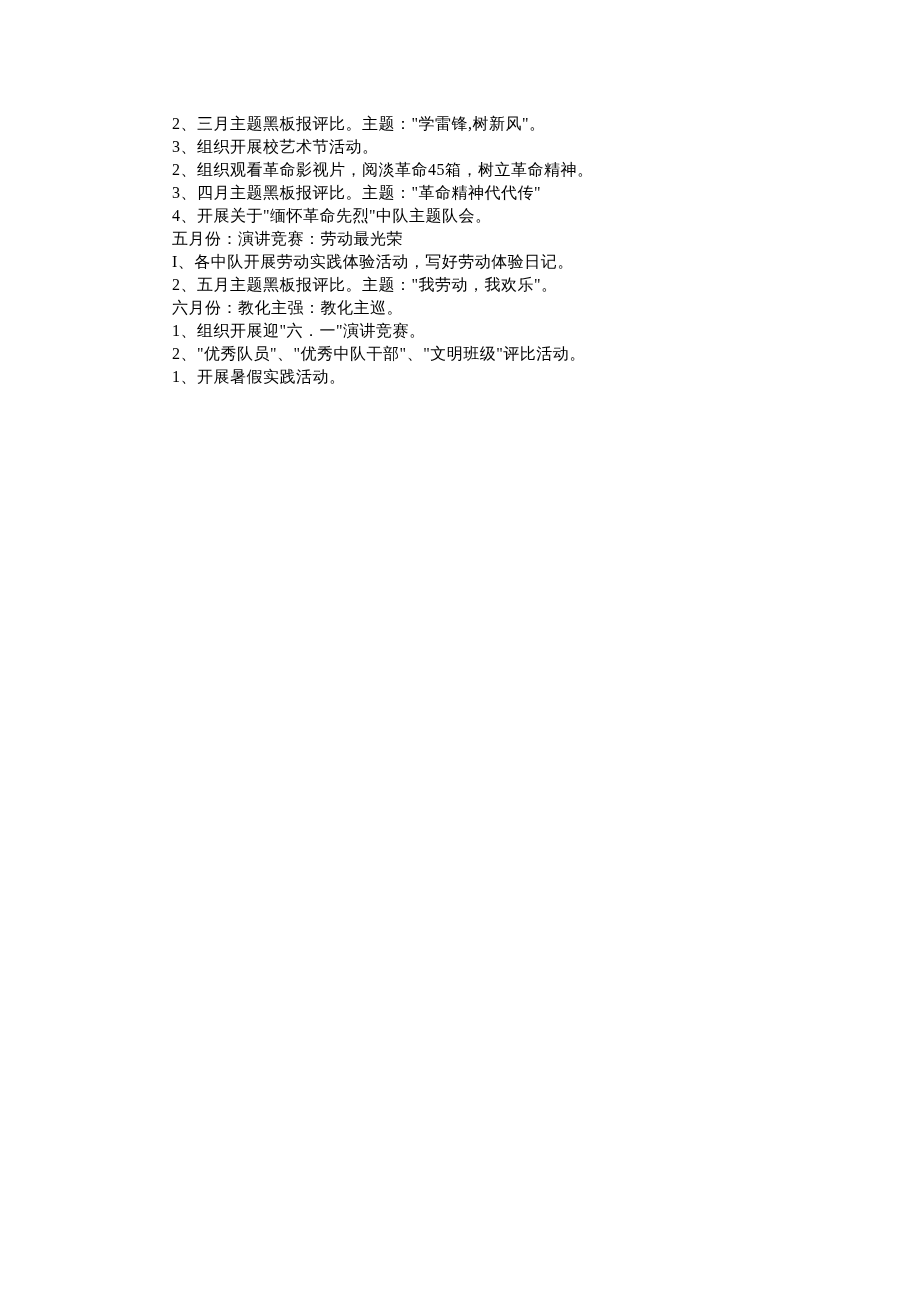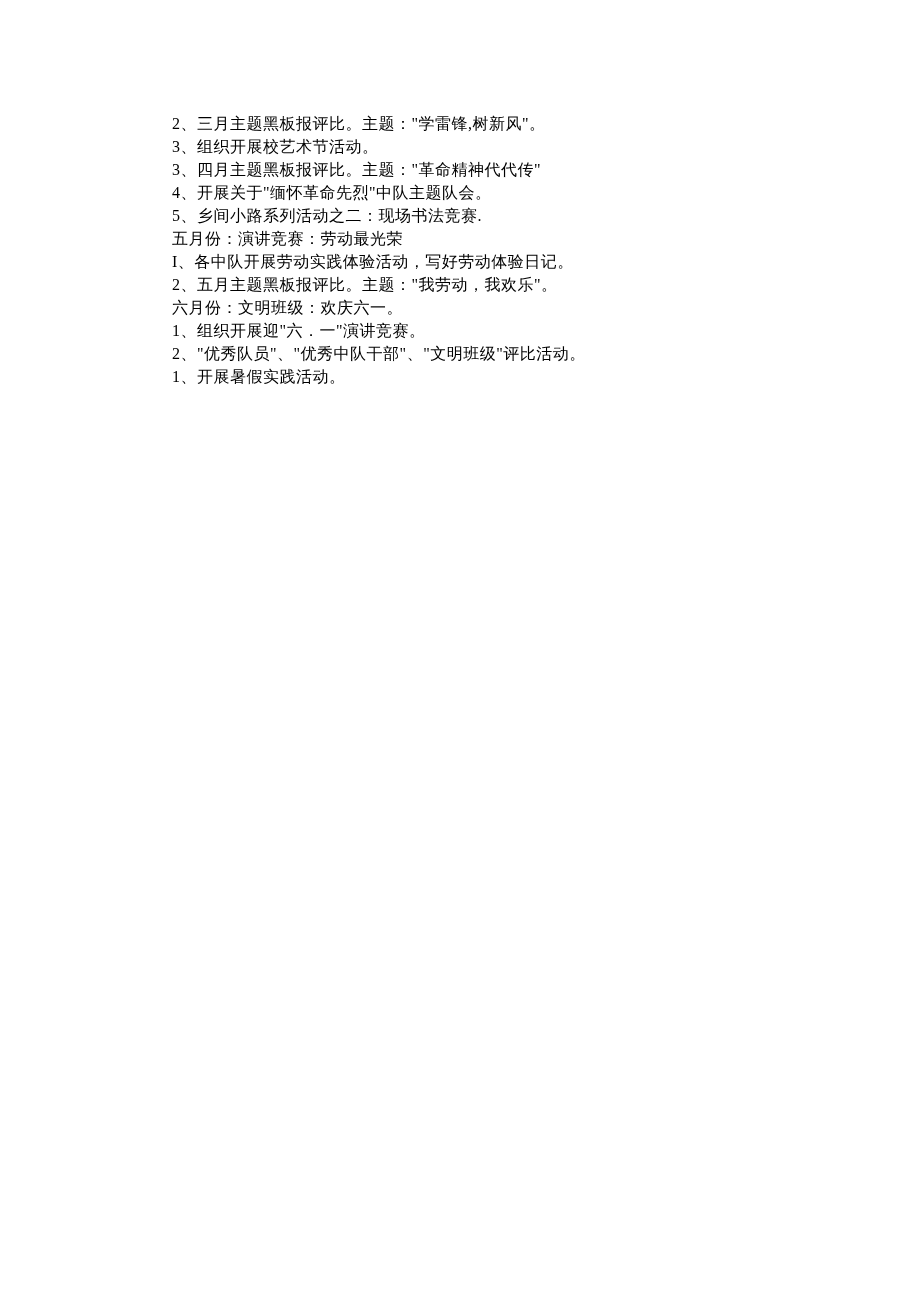--- a/index.html
+++ b/index.html
@@ -22,23 +22,23 @@
       white-space: nowrap;
       letter-spacing: 0.5px;
     }
   </style>
 </head>
 <body>
 
 <div class="content">
   <div class="line">2、三月主题黑板报评比。主题："学雷锋,树新风"。</div>
   <div class="line">3、组织开展校艺术节活动。</div>
+  <div class="line">2、组织观看革命影视片，阅淡革命45箱，树立革命精神。</div>
   <div class="line">3、四月主题黑板报评比。主题："革命精神代代传"</div>
   <div class="line">4、开展关于"缅怀革命先烈"中队主题队会。</div>
-  <div class="line">5、乡间小路系列活动之二：现场书法竞赛.</div>
   <div class="line">五月份：演讲竞赛：劳动最光荣</div>
   <div class="line">I、各中队开展劳动实践体验活动，写好劳动体验日记。</div>
   <div class="line">2、五月主题黑板报评比。主题："我劳动，我欢乐"。</div>
-  <div class="line">六月份：文明班级：欢庆六一。</div>
+  <div class="line">六月份：教化主强：教化主巡。</div>
   <div class="line">1、组织开展迎"六．一"演讲竞赛。</div>
   <div class="line">2、"优秀队员"、"优秀中队干部"、"文明班级"评比活动。</div>
   <div class="line">1、开展暑假实践活动。</div>
 </div>
 
 </body></html>

